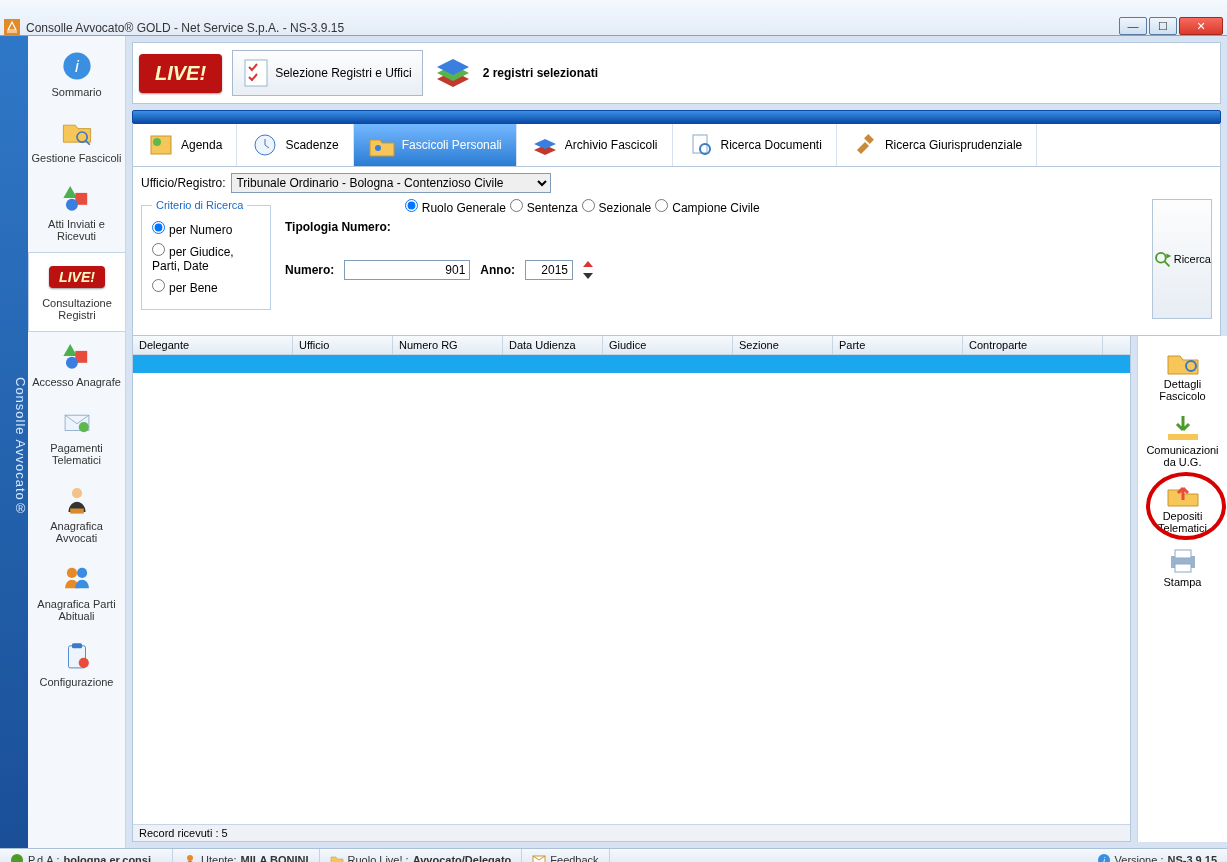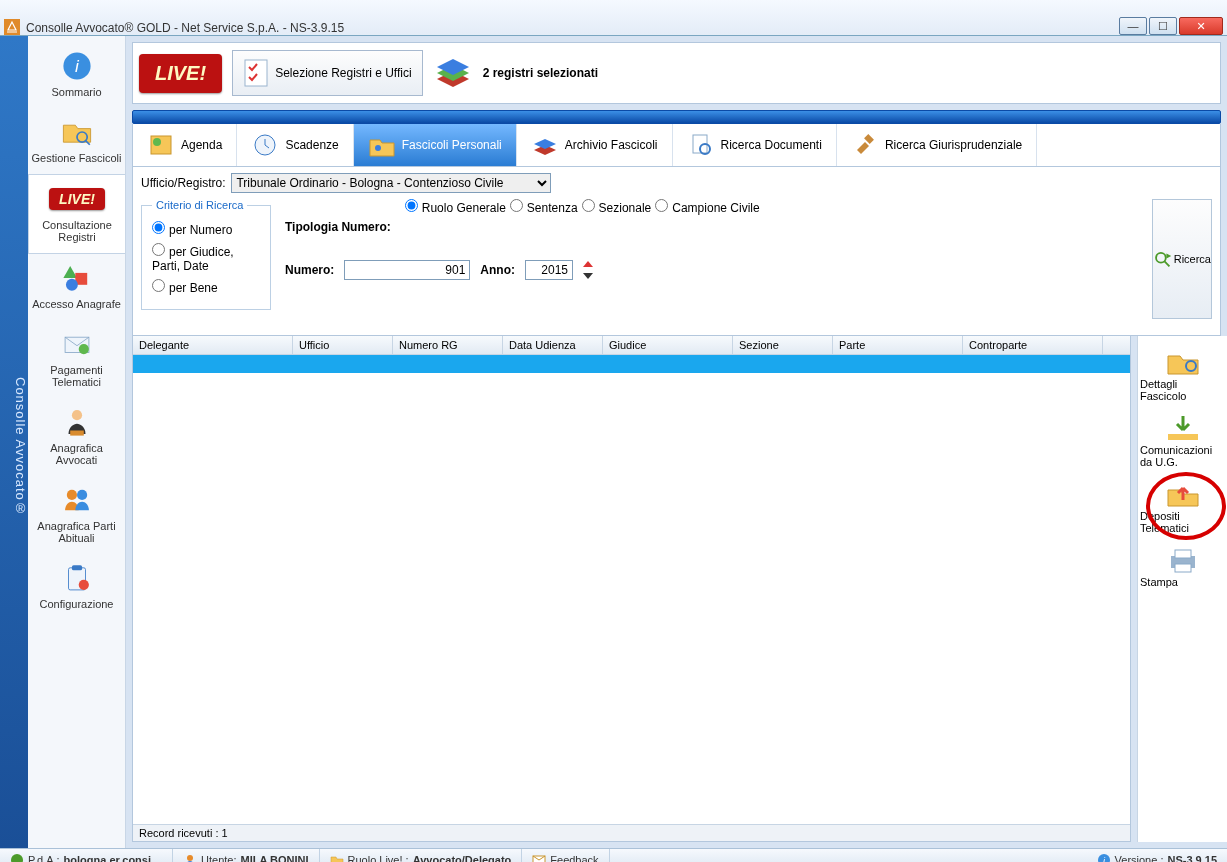--- a/index.html
+++ b/index.html
@@ -64,21 +64,21 @@
 
 .tablewrap{ margin:0 6px; flex:1; display:flex; flex-direction:column; border:1px solid #b3c7dd; border-top:none; background:#fff; min-height:0;}
 .thead{ display:flex; background:linear-gradient(#f7fafd,#e2eaf3); border-bottom:1px solid #c7d5e4; font-size:11px;}
 .th{ padding:3px 6px; border-right:1px solid #c7d5e4;}
 .tbody{ flex:1; overflow:auto; position:relative;}
 .row-sel{ height:18px; background:#1aa7ee;}
 .tfoot{ font-size:11px; background:#eef2f7; border-top:1px solid #c7d5e4; padding:2px 6px;}
 
 
 .actions { width:90px; background:#fff; border-left:1px solid #c7d5e4; padding-top:6px;}
-.act-item { text-align:left; font-size:11px; padding:6px 2px; cursor:pointer;}
+.act-item { text-align:center; font-size:11px; padding:6px 2px; cursor:pointer;}
 .act-item svg{ width:36px; height:28px; display:block; margin:0 auto 2px;}
 .redcircle{ position:relative;}
 .redcircle::after{ content:""; position:absolute; left:8px; top:-2px; width:72px; height:60px; border:4px solid #d60000; border-radius:50%; pointer-events:none;}
 
 
 .statusbar{ height:22px; background:linear-gradient(#f6f9fd,#dbe6f2); border-top:1px solid #aac1d8; display:flex; align-items:center; font-size:11px; color:#333;}
 .statusbar .seg{ display:flex; align-items:center; gap:4px; padding:0 10px; border-right:1px solid #c2d3e4; height:100%;}
 .statusbar .seg:last-child{border:none; margin-left:auto;}
 .statusbar svg{width:14px;height:14px;}
 
@@ -116,20 +116,30 @@
     </div>
     <div class="sb-item">
       <div class="sb-icon">
           <svg viewBox="0 0 40 40">
             <path d="M4 12h14l3 4h15v16H4z" fill="#f6c658" stroke="#c9962e"></path>
             <circle cx="26" cy="26" r="6" fill="none" stroke="#3a7ac6" stroke-width="2"></circle>
             <line x1="30" y1="30" x2="35" y2="35" stroke="#3a7ac6" stroke-width="2"></line>
           </svg>
         </div>
       <div>Gestione Fascicoli</div>
+    </div>
+    <div class="sb-item">
+      <div class="sb-icon">
+          <svg viewBox="0 0 40 40">
+            <polygon points="12,6 20,20 4,20" fill="#4caf50"></polygon>
+            <rect x="18" y="14" width="14" height="14" fill="#e74c3c"></rect>
+            <circle cx="14" cy="28" r="7" fill="#3a7ee0"></circle>
+          </svg>
+        </div>
+      <div>Atti Inviati e Ricevuti</div>
     </div>
     <div class="sb-item active">
       <div class="sb-icon">
           <span class="live-badge">LIVE!</span>
         </div>
       <div>Consultazione Registri</div>
     </div>
     <div class="sb-item">
       <div class="sb-icon">
           <svg viewBox="0 0 40 40">
@@ -296,21 +306,21 @@
             <div class="th" style="width: 110px;">Numero RG</div>
             <div class="th" style="width: 100px;">Data Udienza</div>
             <div class="th" style="width: 130px;">Giudice</div>
             <div class="th" style="width: 100px;">Sezione</div>
             <div class="th" style="width: 130px;">Parte</div>
             <div class="th" style="width: 140px;">Controparte</div>
           </div>
         <div class="tbody">
           <div class="row-sel"></div>
         </div>
-        <div class="tfoot">Record ricevuti : 1</div>
+        <div class="tfoot">Record ricevuti : 5</div>
       </div>
       <div class="actions">
         <div class="act-item">
           <svg viewBox="0 0 36 28">
               <path d="M3 8h12l3 4h15v14H3z" fill="#f6c658" stroke="#c9962e"></path>
               <circle cx="26" cy="18" r="5" fill="none" stroke="#3a7ac6" stroke-width="2"></circle>
             </svg>
           <div>Dettagli Fascicolo</div>
         </div>
         <div class="act-item">

